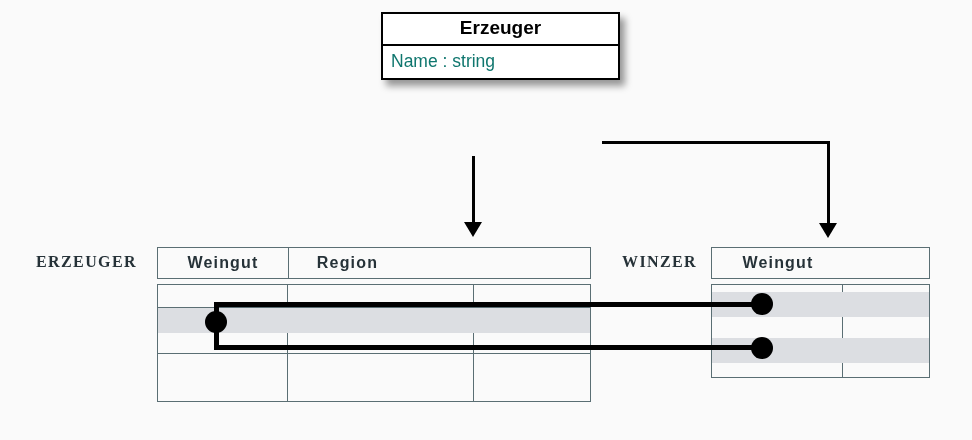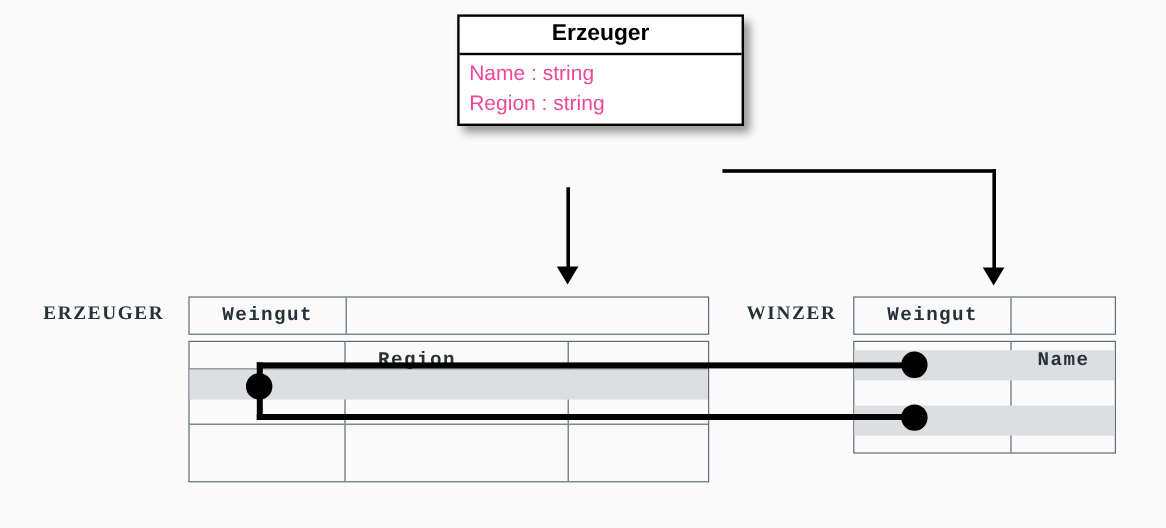--- a/index.html
+++ b/index.html
@@ -40,21 +40,21 @@
     border-bottom: 2px solid #000000;
     color: #000000;
     line-height: 1.1;
   }
   .uml-attrs {
     padding: 3px 0 4px 0;
   }
   .uml-attr {
     font-family: "Liberation Sans", sans-serif;
     font-size: 17.5px;
-    color: #ec4899;
+    color: #0f766e;
     padding: 0 0 0 8px;
     line-height: 1.42;
     white-space: nowrap;
   }
 
   
   .tbl-label {
     position: absolute;
     font-family: "Liberation Serif", "DejaVu Serif", serif;
     font-weight: bold;
@@ -70,33 +70,33 @@
   .tbl-header {
     position: absolute;
     display: flex;
     box-sizing: border-box;
     border: 1px solid #5a6e73;
     background: #fafafa;
     z-index: 4;
   }
   .tbl-header .cell {
     box-sizing: border-box;
-    font-family: Liberation Mono, monospace;
+    font-family: Liberation Sans, sans-serif;
     font-weight: bold;
     font-size: 16px;
     letter-spacing: 1.2px;
     color: #263238;
     text-align: center;
     line-height: 30px;
     height: 30px;
     border-right: 1px solid #5a6e73;
     white-space: nowrap;
     overflow: hidden;
   }
-  .tbl-header .cell:last-child { border-right: none; margin-top: 37px; }
+  .tbl-header .cell:last-child { border-right: none; }
 
   .tbl-body {
     position: absolute;
     box-sizing: border-box;
     border: 1px solid #5a6e73;
     background: #fafafa;
     z-index: 2;
   }
   .tbl-row {
     box-sizing: border-box;
@@ -144,21 +144,20 @@
 </style>
 </head>
 <body>
 
 <div id="stage">
 
   <div class="uml-box">
     <div class="uml-title">Erzeuger</div>
     <div class="uml-attrs">
       <div class="uml-attr">Name : string</div>
-      <div class="uml-attr">Region : string</div>
     </div>
   </div>
 
   <div class="vline" style="left:472px; top:156px; width:3px; height:68px;"></div>
   <div class="arrowhead" style="left:464px; top:222px;"></div>
 
   <div class="hline" style="left:602px; top:141px; width:228px; height:3px;"></div>
   <div class="vline" style="left:827px; top:141px; width:3px; height:84px;"></div>
   <div class="arrowhead" style="left:819px; top:223px;"></div>
 
@@ -191,21 +190,20 @@
       <div class="cell" style="width:116px;"></div>
     </div>
   </div>
 
   <div class="band" style="left:158px; top:308px; width:432px; height:25px;"></div>
 
   <div class="tbl-label" id="label-winzer">WINZER</div>
 
   <div class="tbl-header" style="left:711px; top:247px; width:219px; height:32px;">
     <div class="cell" style="width:132px;">Weingut</div>
-    <div class="cell" style="width:86px;">Name</div>
   </div>
 
   <div class="tbl-body" style="left:711px; top:284px; width:219px; height:94px;">
     <div class="tbl-row" style="height:31px;">
       <div class="cell" style="width:131px;"></div>
       <div class="cell" style="width:86px;"></div>
     </div>
     <div class="tbl-row" style="height:31px;">
       <div class="cell" style="width:131px;"></div>
       <div class="cell" style="width:86px;"></div>

